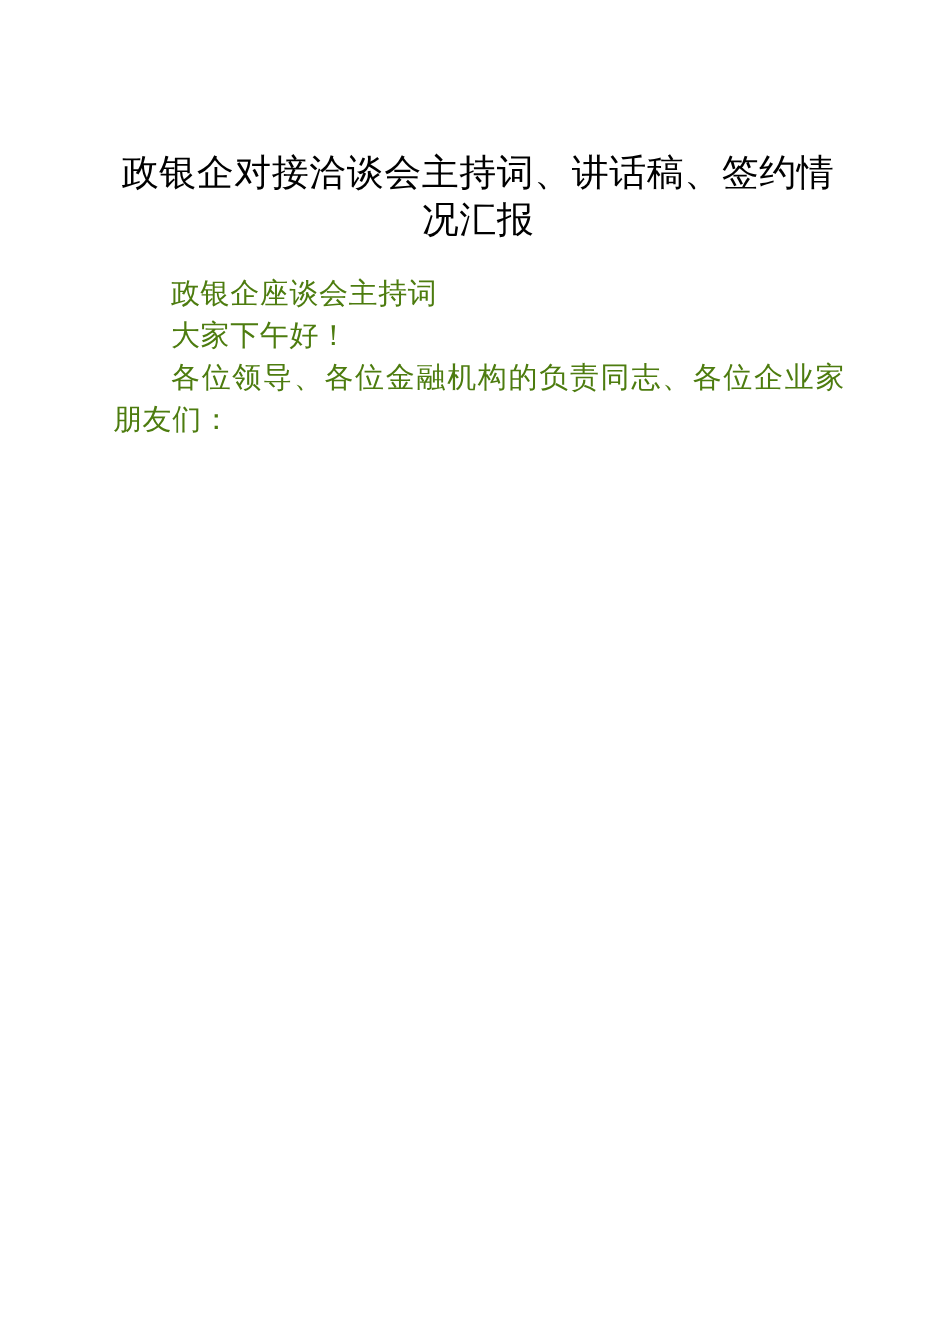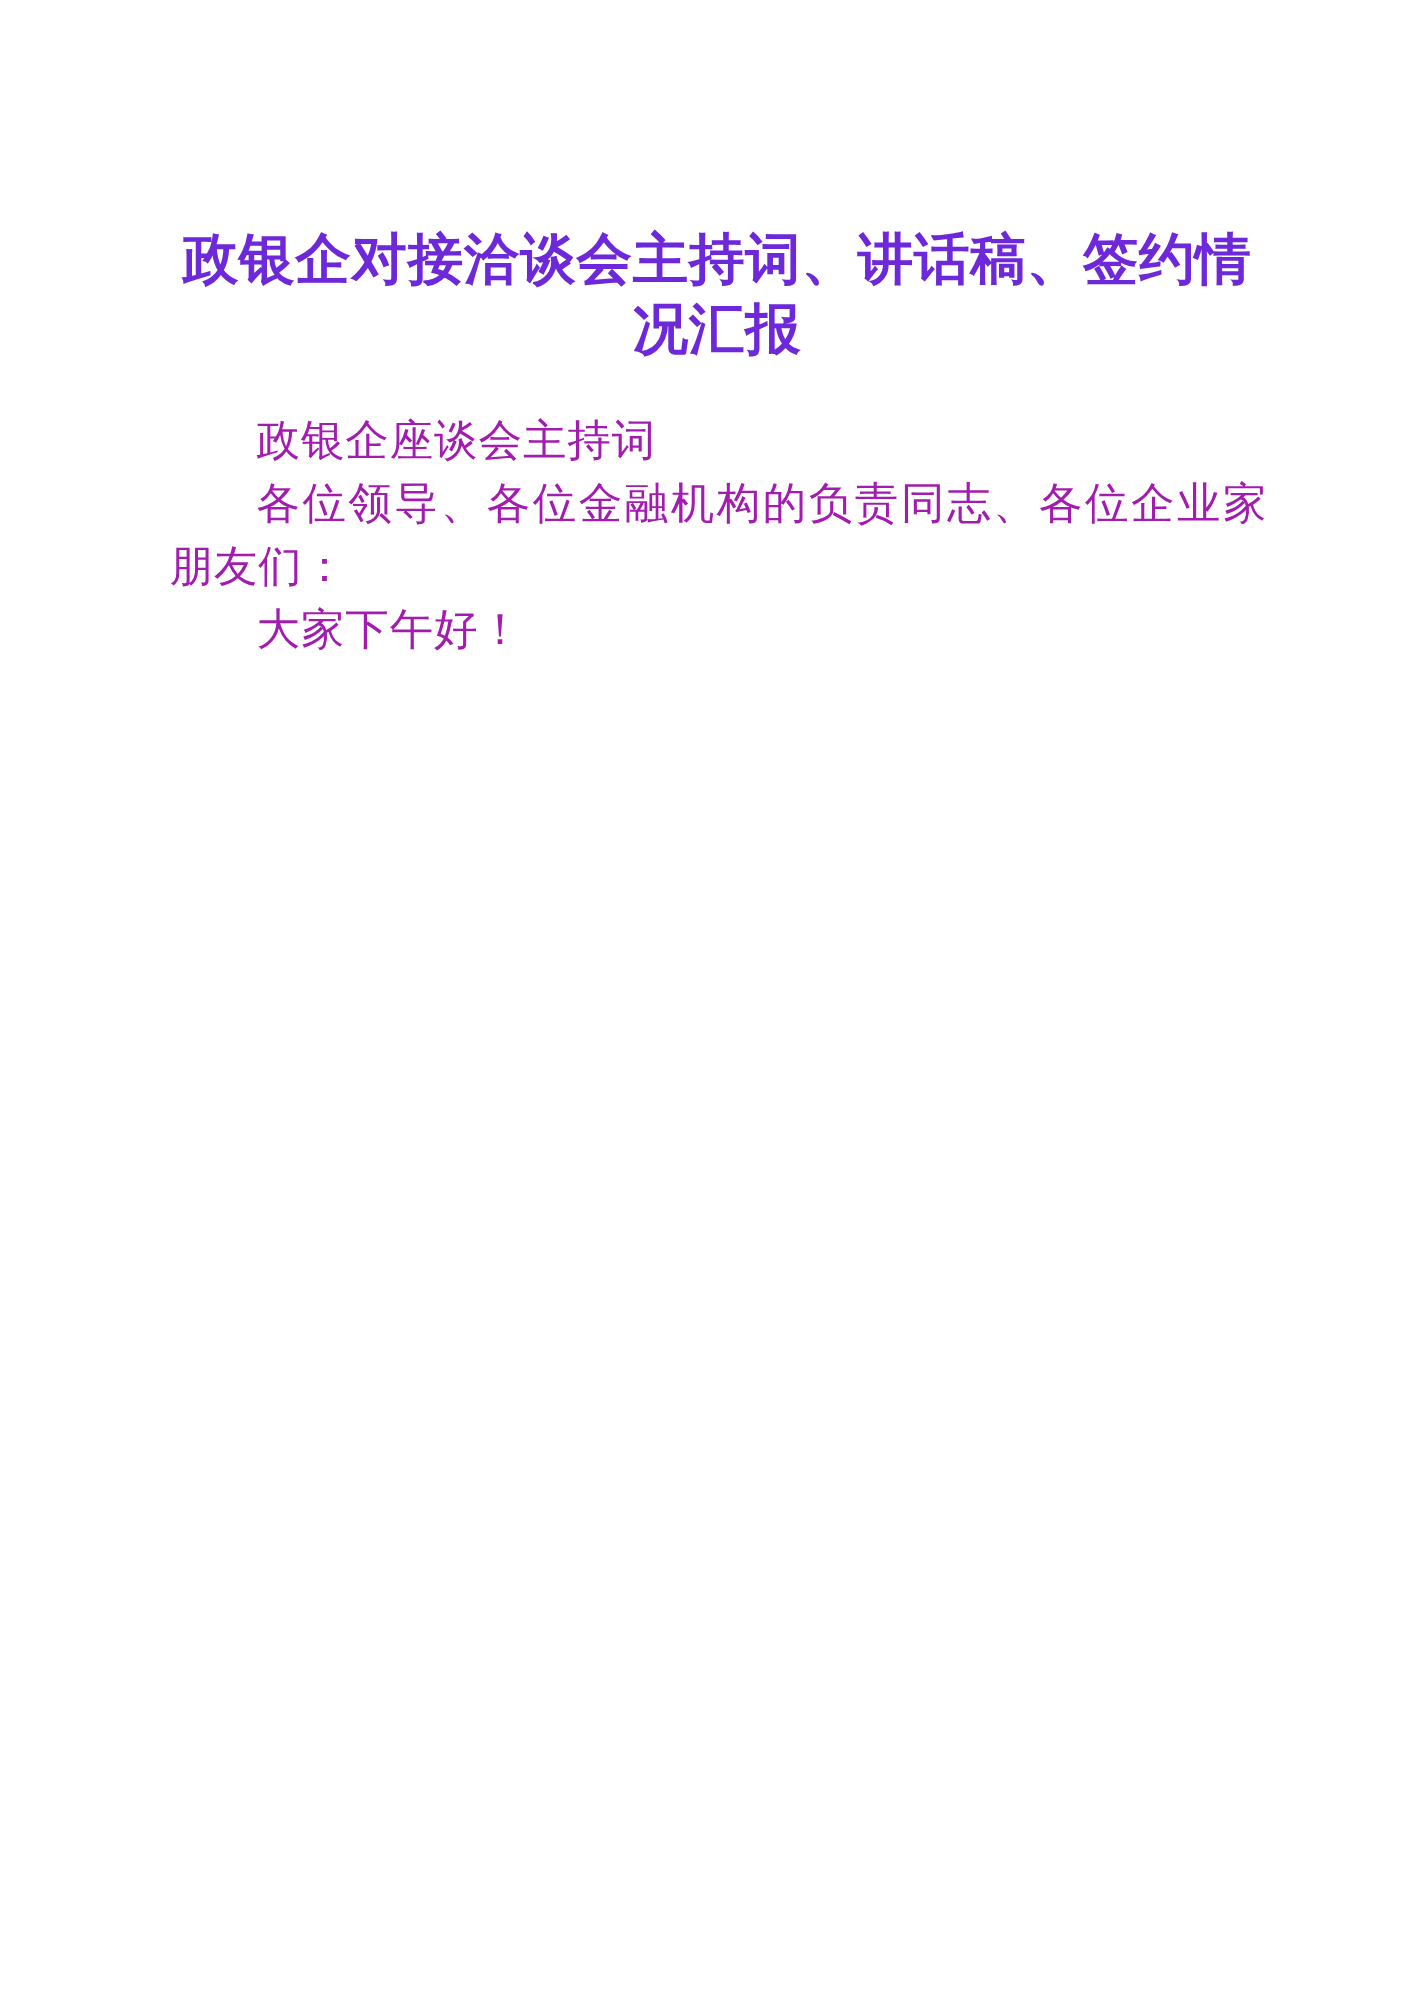--- a/index.html
+++ b/index.html
@@ -26,41 +26,41 @@
   }
 
   
   .doc-title {
     position: absolute;
     left: 113px;
     top: 124px;
     width: 730px;
     text-align: center;
     font-family: "DejaVu Sans", "Liberation Sans", sans-serif;
-    font-weight: 700;
+    font-weight: 400;
     font-size: 37px;
     line-height: 47px;
-    color: #6d28d9;
+    color: #000000;
     letter-spacing: 0.5px;
     text-rendering: optimizeLegibility;
   }
 
   
   .body-block {
     position: absolute;
     left: 113px;
     top: 272px;
     width: 732px;
   }
 
   .para {
     font-family: "DejaVu Serif", "Liberation Serif", serif;
     font-size: 29px;
     line-height: 42px;
-    color: #a21caf;
+    color: #4d7c0f;
     margin: 0;
     text-align: justify;
     text-justify: inter-ideograph;
     font-weight: 400;
     letter-spacing: 0.6px;
     word-break: break-all;
   }
 
   .para.indent {
     text-indent: 2em;
@@ -68,17 +68,17 @@
 </style>
 </head>
 <body>
 
 <div class="page">
 
   <h1 class="doc-title">政银企对接洽谈会主持词、讲话稿、签约情况汇报</h1>
 
   <div class="body-block">
     <p class="para indent">政银企座谈会主持词</p>
+    <p class="para indent">大家下午好！</p>
     <p class="para indent">各位领导、各位金融机构的负责同志、各位企业家朋友们：</p>
-    <p class="para indent">大家下午好！</p>
   </div>
 
 </div>
 
 </body></html>

